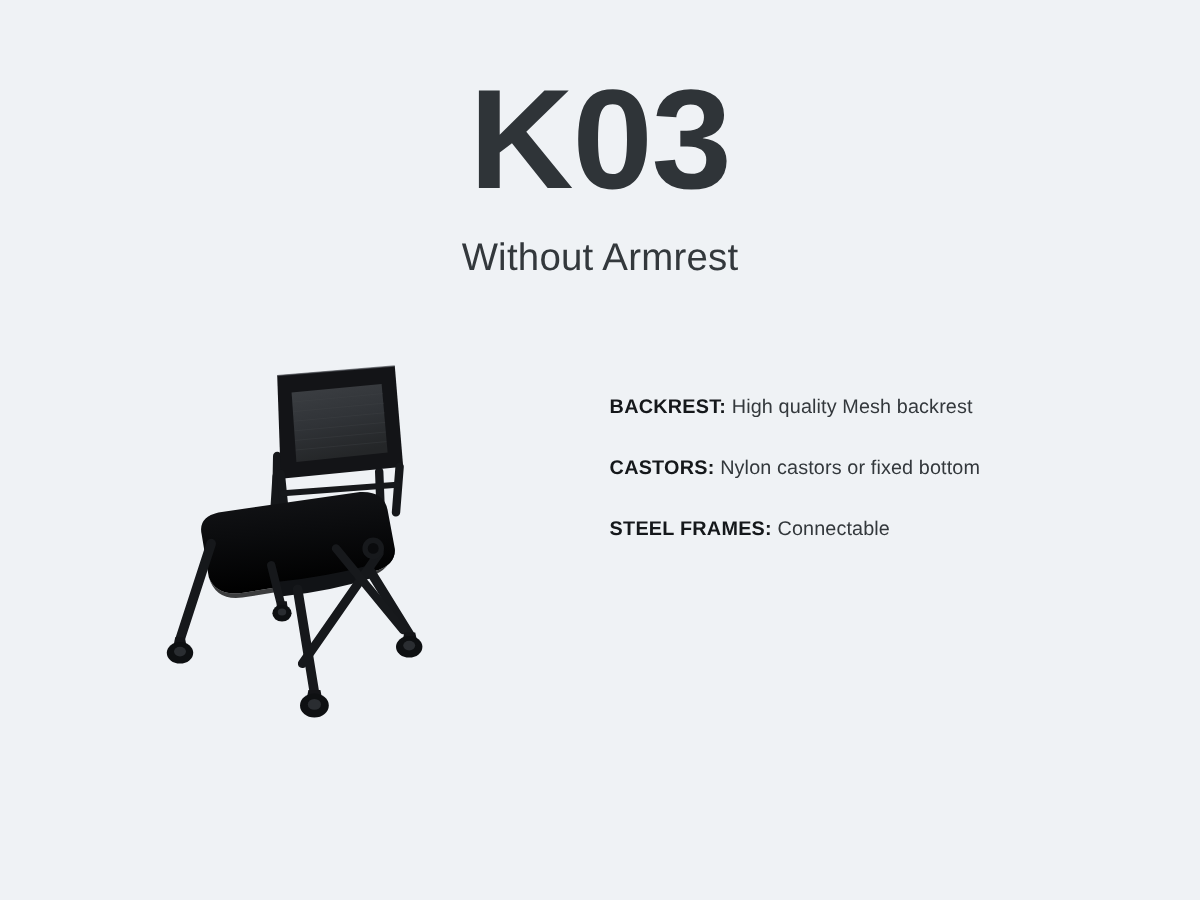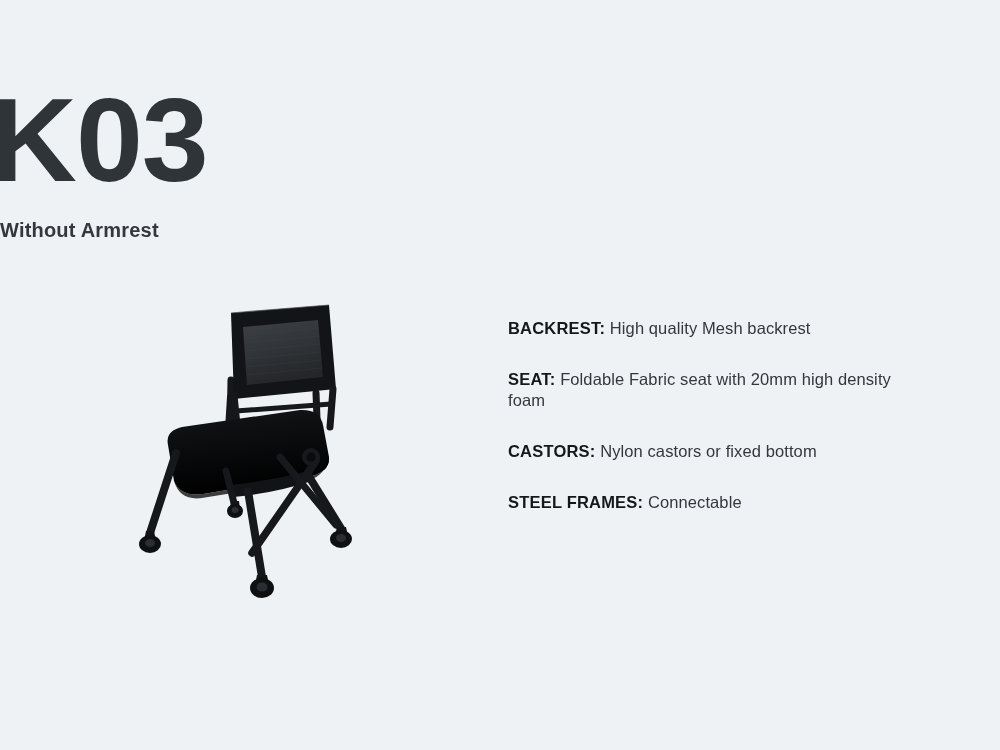--- a/index.html
+++ b/index.html
@@ -21,45 +21,45 @@
     inset: 0;
     background: #eff2f5;
   }
 
   
   .header {
     position: absolute;
     top: 58px;
     left: 0;
     width: 100%;
-    margin-top: 23px;
+    text-align: center;
   }
   .product-title {
     font-size: 118px;
     line-height: 1.0;
     font-weight: 700;
     letter-spacing: -1px;
     color: #2f3438;
     margin: 0;
     font-family: "Liberation Sans", sans-serif;
     transform: scaleX(1.02);
   }
   .product-subtitle {
-    font-size: 20px;
-    font-weight: 700;
+    font-size: 32px;
+    font-weight: 400;
     color: #33383c;
     margin: 20px 0 0 0;
     letter-spacing: 0.2px;
   }
 
   
   .specs {
     position: absolute;
     left: 508px;
-    top: 318px;
+    top: 329px;
     width: 392px;
   }
   .spec-row {
     font-size: 16.5px;
     line-height: 21px;
     color: #2b2f33;
     margin-bottom: 30px;
     letter-spacing: 0.1px;
   }
   .spec-row:last-child { margin-bottom: 0; }
@@ -203,23 +203,20 @@
       </g>
     </svg>
   </div>
 
   <div class="specs">
 
     <div class="spec-row">
       <span class="spec-label">BACKREST:</span><span class="spec-value"> High quality Mesh backrest</span>
     </div>
 
-    <div class="spec-row">
-      <span class="spec-label">SEAT:</span><span class="spec-value"> Foldable Fabric seat with 20mm high density foam</span>
-    </div>
 
     <div class="spec-row">
       <span class="spec-label">CASTORS:</span><span class="spec-value"> Nylon castors or fixed bottom</span>
     </div>
 
     <div class="spec-row">
       <span class="spec-label">STEEL FRAMES:</span><span class="spec-value"> Connectable</span>
     </div>
 
   </div>

